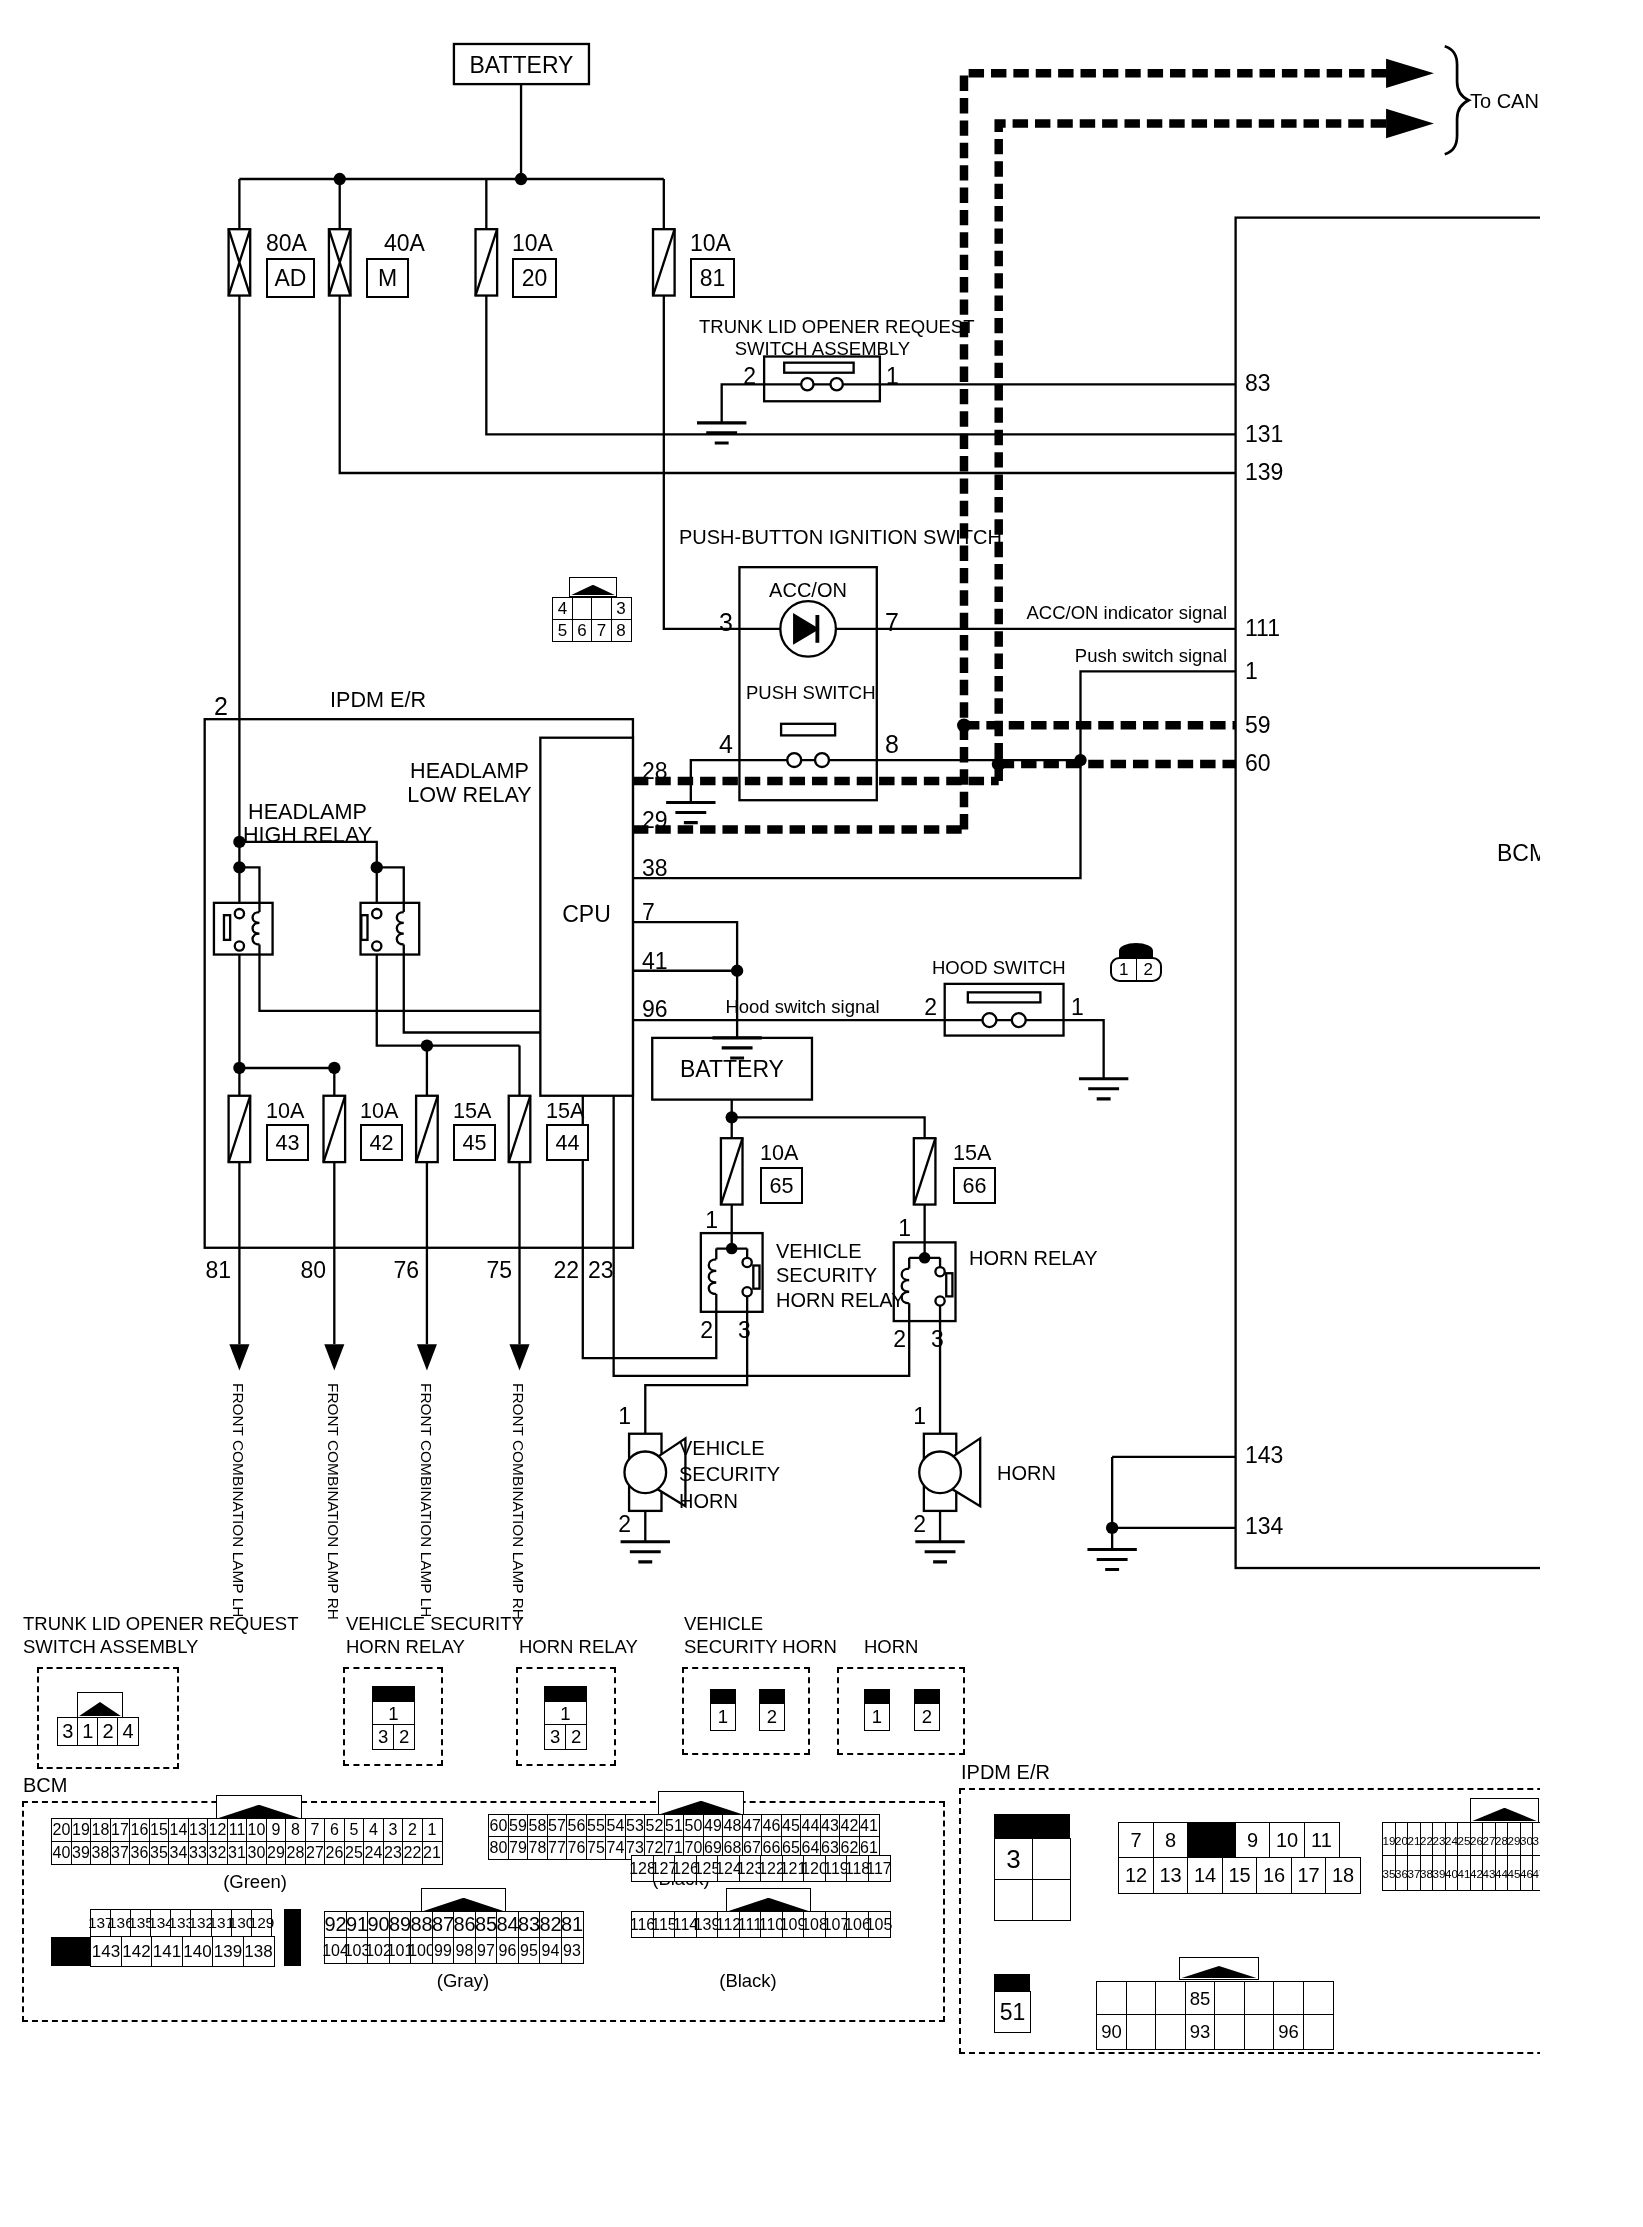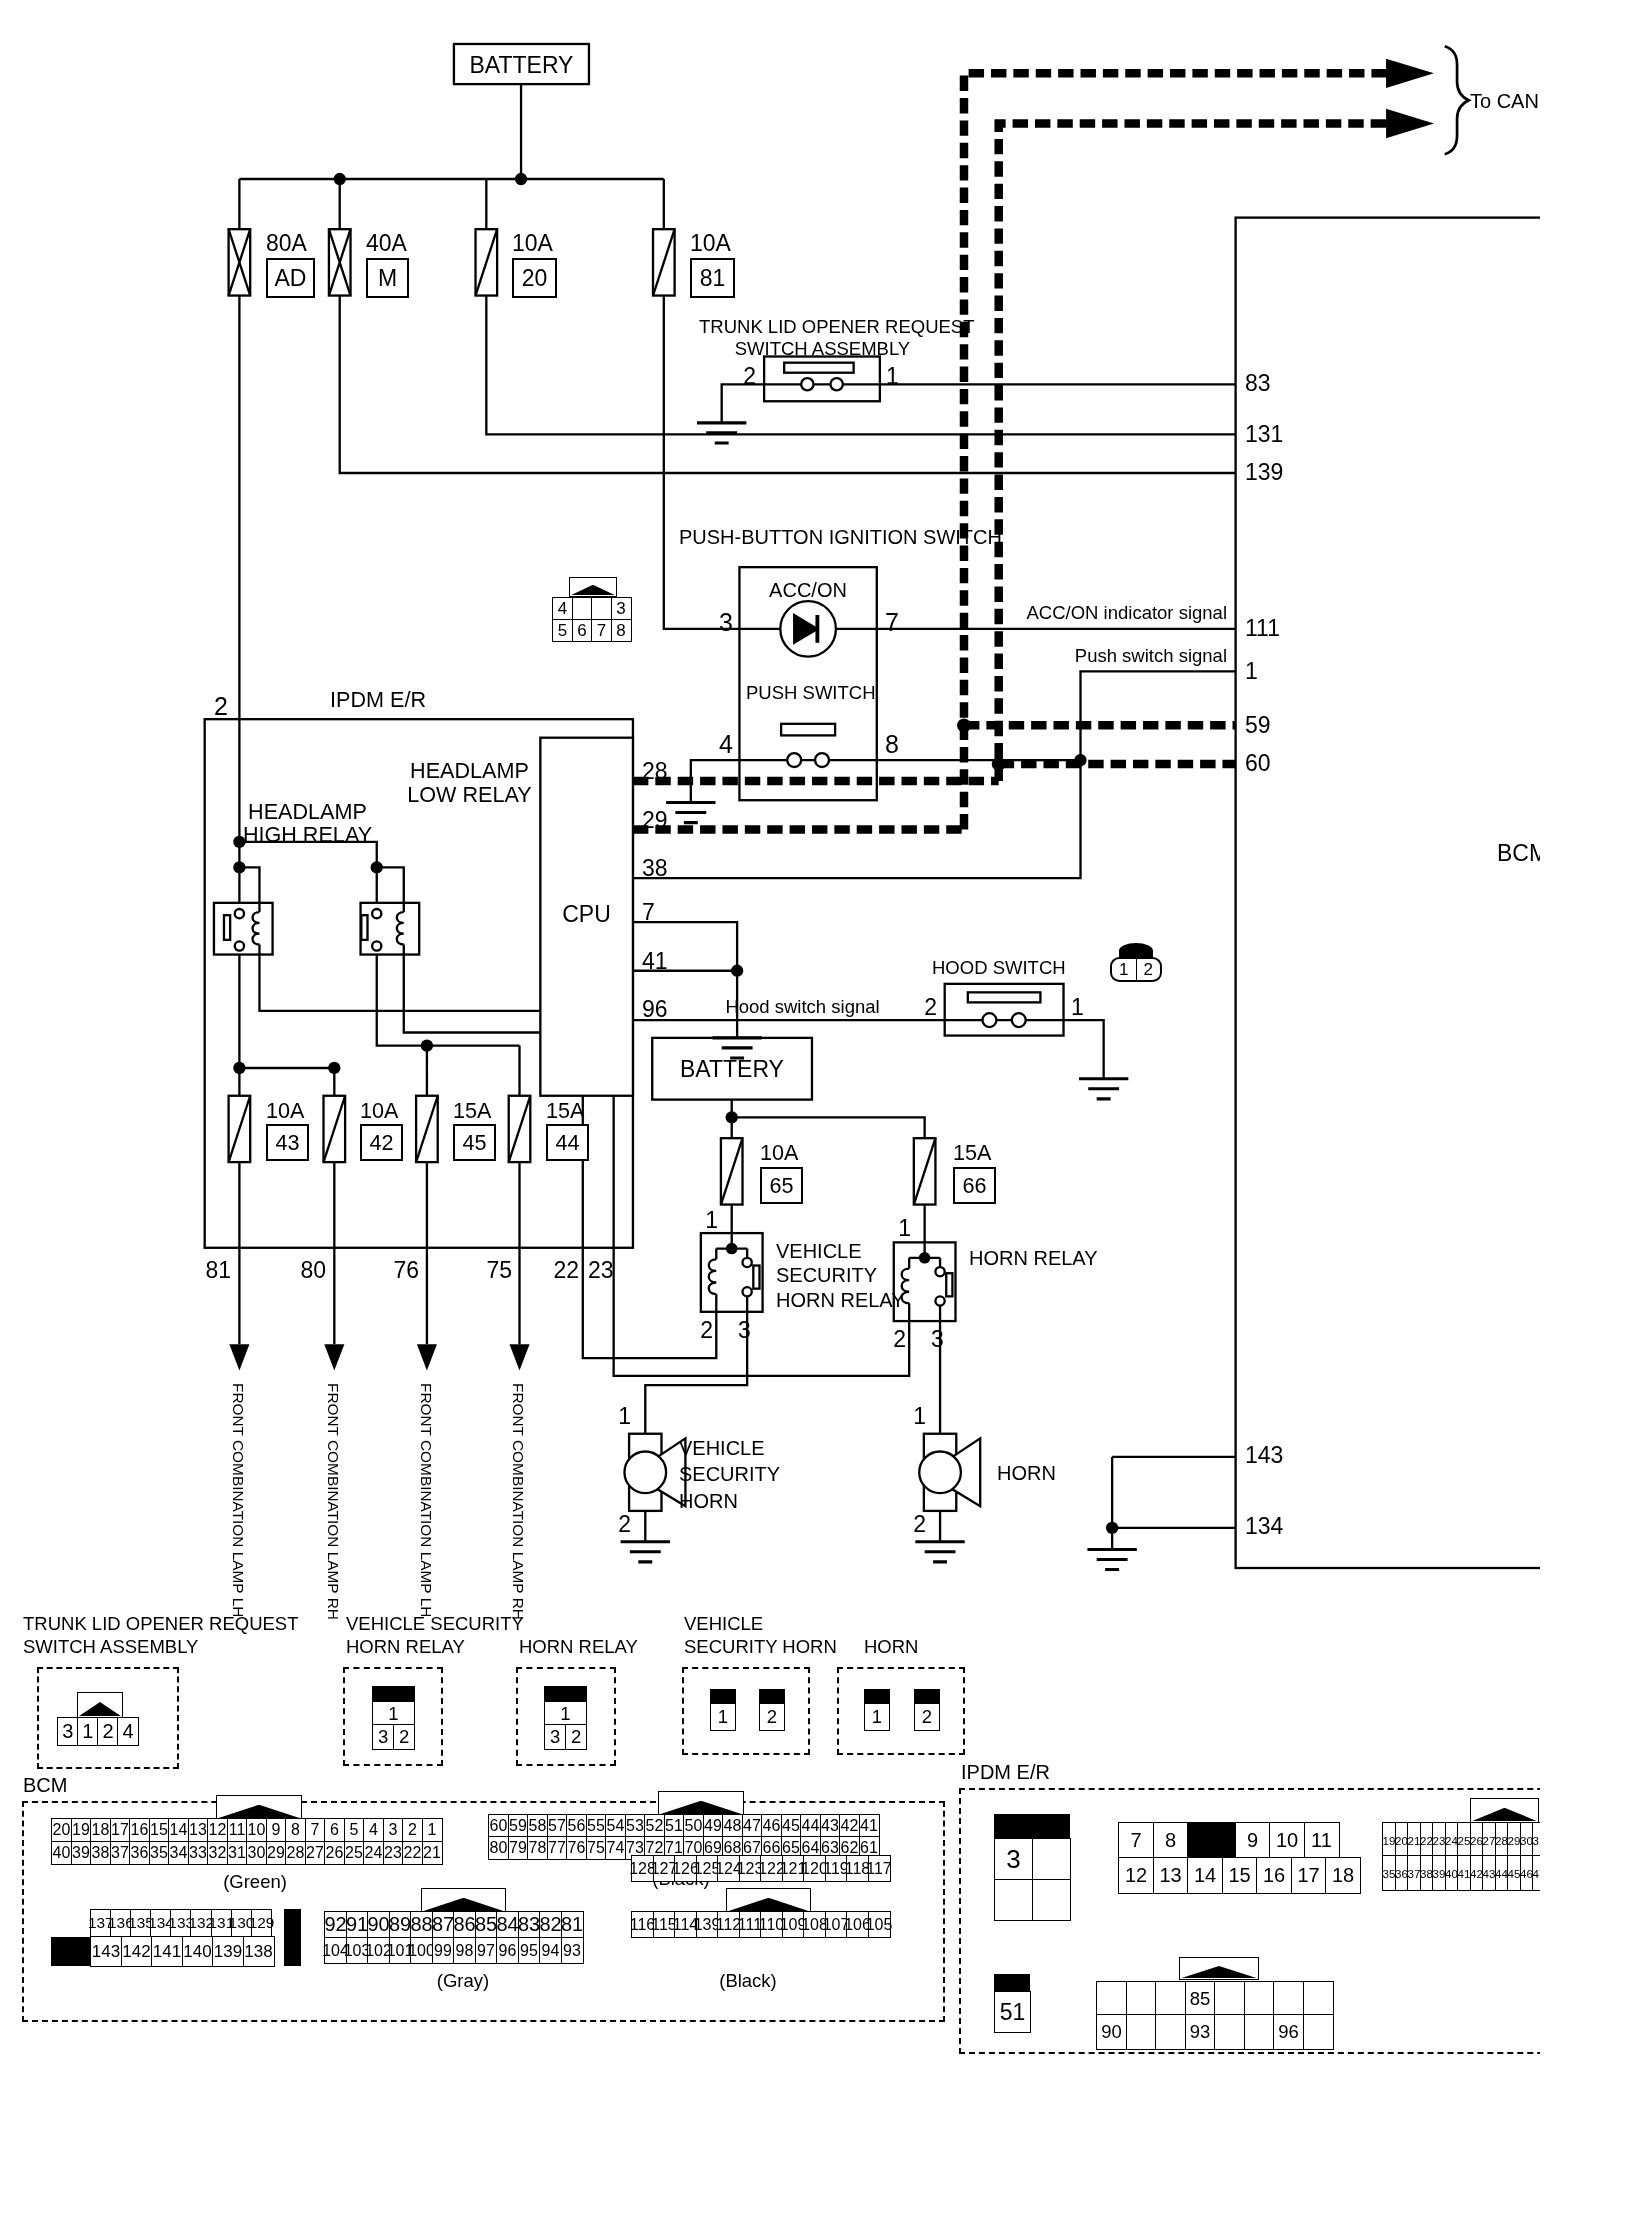--- a/index.html
+++ b/index.html
@@ -218,21 +218,21 @@
     <polygon points="540,1742 566,1742 553,1776"></polygon>
     <polygon points="660,1742 686,1742 673,1776"></polygon>
   </g>
 </svg>
 
 <div class="lb s30 c" style="left:454px;top:52px;width:135px">BATTERY</div>
 <div class="lb s26" style="left:1470px;top:90px">To CAN system</div>
 
 <div class="lb s30" style="left:266px;top:230px">80A</div>
 <div class="bx s30" style="left:266px;top:258px;width:49px;height:40px">AD</div>
-<div class="lb s30" style="left:366px;top:230px">40A</div>
+<div class="lb s30" style="left:384px;top:230px">40A</div>
 <div class="bx s30" style="left:366px;top:258px;width:43px;height:40px">M</div>
 <div class="lb s30" style="left:512px;top:230px">10A</div>
 <div class="bx s30" style="left:512px;top:258px;width:45px;height:40px">20</div>
 <div class="lb s30" style="left:690px;top:230px">10A</div>
 <div class="bx s30" style="left:690px;top:258px;width:45px;height:40px">81</div>
 
 <div class="lb s24 c" style="left:699px;top:316px;width:247px">TRUNK LID OPENER REQUEST</div>
 <div class="lb s24 c" style="left:699px;top:338px;width:247px">SWITCH ASSEMBLY</div>
 <div class="lb s30 r" style="left:733px;top:363px;width:23px">2</div>
 <div class="lb s30" style="left:886px;top:363px">1</div>

